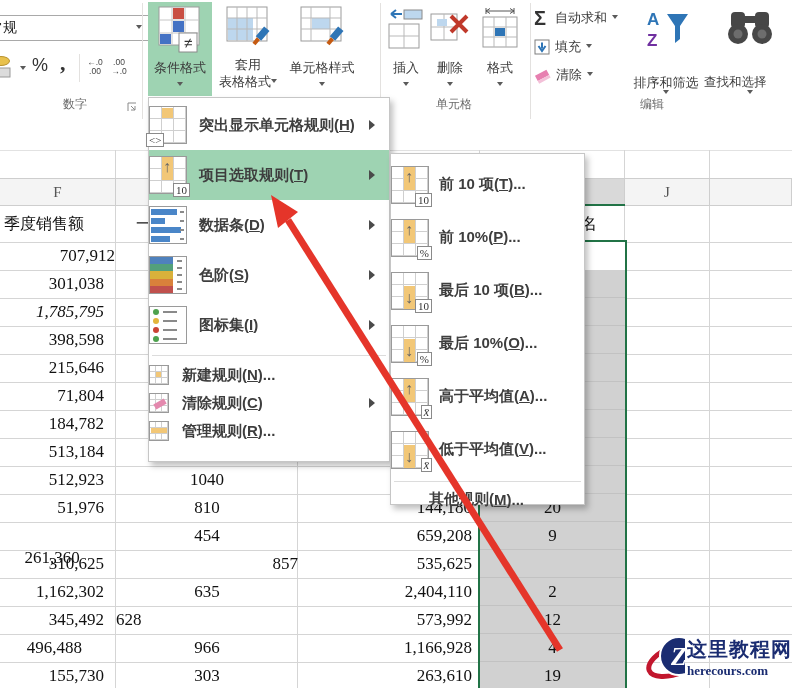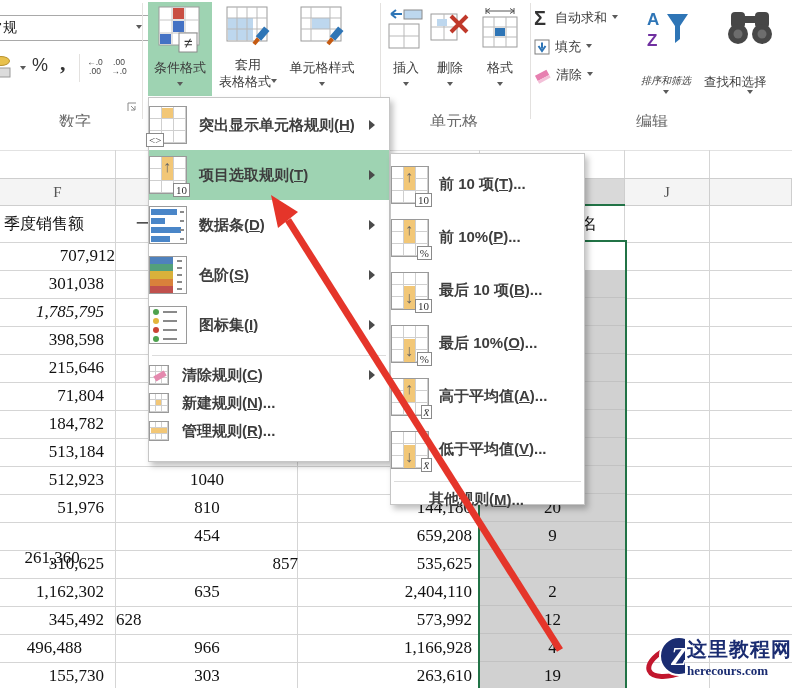--- a/index.html
+++ b/index.html
@@ -2,21 +2,21 @@
 <html><head>
 <meta charset="utf-8">
 <style>
   html,body{margin:0;padding:0;}
   .screen{position:relative;width:792px;height:688px;background:#fff;overflow:hidden;
     font-family:"Liberation Sans","DejaVu Sans",sans-serif;}
   u{text-decoration:underline;}
   
   .ribbon{position:absolute;left:0;top:0;width:792px;height:127px;background:#fff;border-bottom:1px solid #d2cfcb;}
   .vsep{position:absolute;top:3px;height:116px;width:1px;background:#e3e1df;}
-  .grouplabel{position:absolute;top:112px;font-size:16px;color:#6a6a6a;text-align:center;}
+  .grouplabel{position:absolute;top:96px;font-size:12px;color:#6a6a6a;text-align:center;}
   .combo{position:absolute;left:-18px;top:15px;width:153px;height:24px;border:1px solid #a9a9a9;background:#fff;
     display:flex;align-items:center;padding:0 6px;font-size:14px;color:#222;}
   .combo .caret{margin-left:auto;}
   .caret{width:0;height:0;border:3.5px solid transparent;border-top:4.5px solid #5a5a5a;display:inline-block;vertical-align:middle;}
   .smallbtn{position:absolute;color:#333;cursor:default;}
   .tinytxt{font-size:8.5px;line-height:9px;color:#444;text-align:center;white-space:pre;}
   .bigbtn{position:absolute;top:2px;height:94px;text-align:center;}
   .bigbtn.active{background:#9ed3b2;}
   .bicon{position:absolute;top:4px;left:50%;transform:translateX(-50%);}
   .blabel{position:absolute;top:57px;width:100%;font-size:13px;color:#3d3d3d;white-space:nowrap;}
@@ -203,21 +203,21 @@
       </svg>
       <span>清除</span>
       <span class="caret"></span>
     </div>
     <div class="bigbtn" style="left:626px;width:80px;height:98px;">
       <svg class="bicon" width="50" height="46">
         <text x="6" y="19" font-size="17" font-weight="bold" fill="#2e75b6">A</text>
         <text x="6" y="40" font-size="17" font-weight="bold" fill="#7030a0">Z</text>
         <polygon points="26,8 47,8 39,20 39,33 34,37 34,20" fill="#2e75b6"></polygon>
       </svg>
-      <div class="blabel" style="top:72px;font-size:10px;font-style:italic;">排序和筛选</div>
+      <div class="blabel" style="top:72px;font-size:13px;">排序和筛选</div>
       <span class="caret bcaret" style="bottom:3px;"></span>
     </div>
     <div class="bigbtn" style="left:704px;width:92px;height:98px;">
       <svg class="bicon" width="50" height="46">
         <rect x="6" y="6" width="14" height="16" rx="4" fill="#474747"></rect>
         <rect x="30" y="6" width="14" height="16" rx="4" fill="#474747"></rect>
         <rect x="19" y="10" width="12" height="7" fill="#474747"></rect>
         <circle cx="13" cy="28" r="10" fill="#474747"></circle>
         <circle cx="37" cy="28" r="10" fill="#474747"></circle>
         <circle cx="13" cy="28" r="4.5" fill="#6d6d6d"></circle>
@@ -380,30 +380,30 @@
           <div class="ov" style="left: 13px; top: 22px; width: 14px; height: 2px; background: rgb(138, 138, 138);"></div>
           <div class="ov" style="left: 3px; top: 29px; width: 6px; height: 6px; background: rgb(78, 162, 78); border-radius: 50%;"></div>
           <div class="ov" style="left: 13px; top: 31px; width: 14px; height: 2px; background: rgb(138, 138, 138);"></div>
         </div>
         <span class="mlabel">图标集(<u>I</u>)</span>
         <span class="subarrow"></span>
       </div>
       <div class="msep"></div>
       <div class="sitem">
         <div class="gicon small" style="height: 18px; width: 18px;">
-          <div class="ov" style="left: 4px; top: 7px; width: 12px; height: 6px; background: rgb(228, 137, 174); transform: rotate(-30deg);"></div>
-        </div>
-        <span class="mlabel">清除规则(<u>C</u>)</span>
-        <span class="subarrow"></span>
+          <div class="ov" style="left: 6px; top: 6px; width: 5px; height: 5px; background: rgb(242, 199, 119);"></div>
+        </div>
+        <span class="mlabel">新建规则(<u>N</u>)...</span>
       </div>
       <div class="sitem">
         <div class="gicon small" style="height: 18px; width: 18px;">
-          <div class="ov" style="left: 6px; top: 6px; width: 5px; height: 5px; background: rgb(242, 199, 119);"></div>
-        </div>
-        <span class="mlabel">新建规则(<u>N</u>)...</span>
+          <div class="ov" style="left: 4px; top: 7px; width: 12px; height: 6px; background: rgb(228, 137, 174); transform: rotate(-30deg);"></div>
+        </div>
+        <span class="mlabel">清除规则(<u>C</u>)</span>
+        <span class="subarrow"></span>
       </div>
       <div class="sitem">
         <div class="gicon small" style="height: 18px; width: 18px;">
           <div class="ov" style="left: 1px; top: 6px; width: 16px; height: 5px; background: rgb(242, 199, 119);"></div>
         </div>
         <span class="mlabel">管理规则(<u>R</u>)...</span>
       </div>
     </div>
   <div class="menu" id="topmenu">
       <div class="tmitem">

